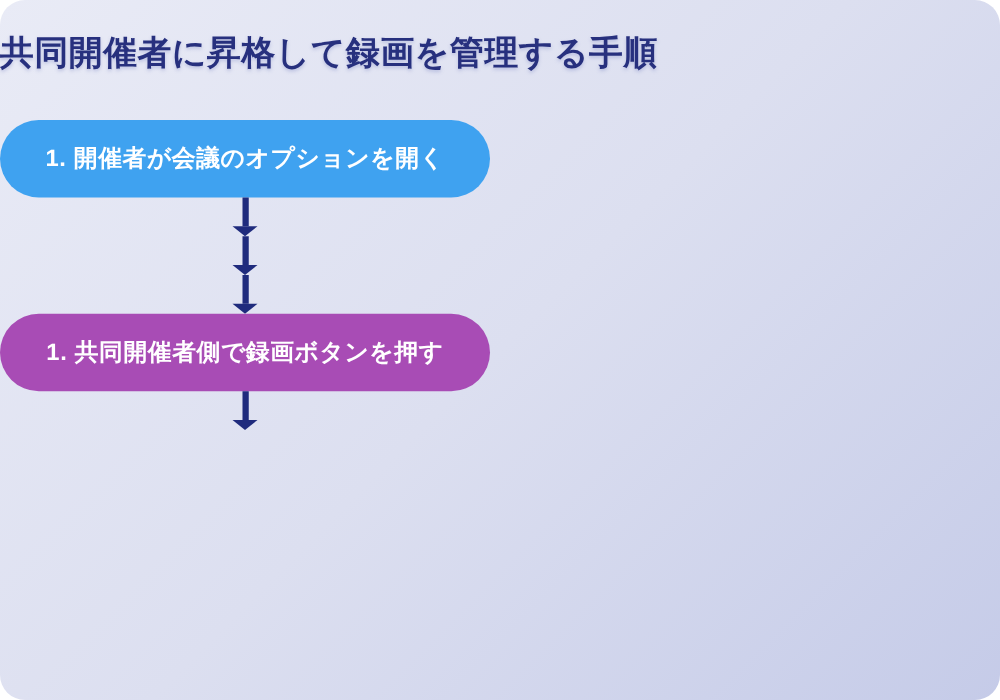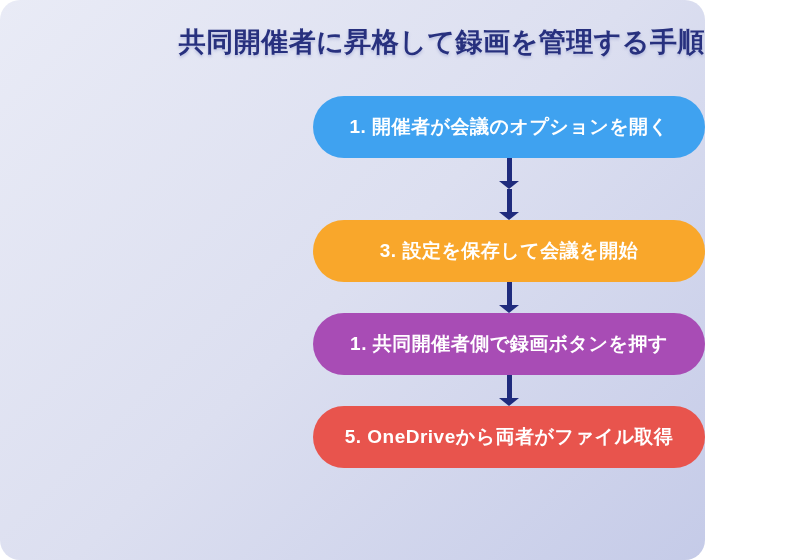--- a/index.html
+++ b/index.html
@@ -3,28 +3,28 @@
 <meta charset="utf-8">
 <style>
   html, body {
     margin: 0;
     padding: 0;
     background: #ffffff;
     font-family: "Liberation Sans", "DejaVu Sans", sans-serif;
   }
   .card {
     position: relative;
-    width: 705px;
+    width: 800px;
     height: 560px;
     box-sizing: border-box;
     border-radius: 20px;
     background: linear-gradient(135deg, var(--bg1, #e9ebf6) 0%, var(--bgm, #dcdff0) 50%, var(--bg2, #c5cbe8) 100%);
     display: flex;
     flex-direction: column;
-    align-items: flex-end;
+    align-items: flex-start;
     overflow: hidden;
   }
   .title {
     margin: 27px 0 0 0;
     font-size: 27px;
     line-height: 31px;
     font-weight: bold;
     color: var(--title-color, #27307e);
     text-shadow: 0 2px 3px rgba(110, 120, 190, 0.35);
     letter-spacing: 0.5px;
@@ -86,36 +86,30 @@
       <div class="stem"></div>
       <div class="head"></div>
     </div>
 
 
     <div class="arrow">
       <div class="stem"></div>
       <div class="head"></div>
     </div>
 
-    <div class="step" style="background: rgb(249, 167, 43);">
-      <span class="step-label">3. 設定を保存して会議を開始</span>
-    </div>
 
     <div class="arrow">
       <div class="stem"></div>
       <div class="head"></div>
     </div>
 
     <div class="step" style="background: rgb(168, 76, 181);">
       <span class="step-label">1. 共同開催者側で録画ボタンを押す</span>
     </div>
 
     <div class="arrow">
       <div class="stem"></div>
       <div class="head"></div>
     </div>
 
-    <div class="step" style="background: rgb(232, 84, 77);">
-      <span class="step-label">5. OneDriveから両者がファイル取得</span>
-    </div>
 
   </div>
 </div>
 
 </body></html>

